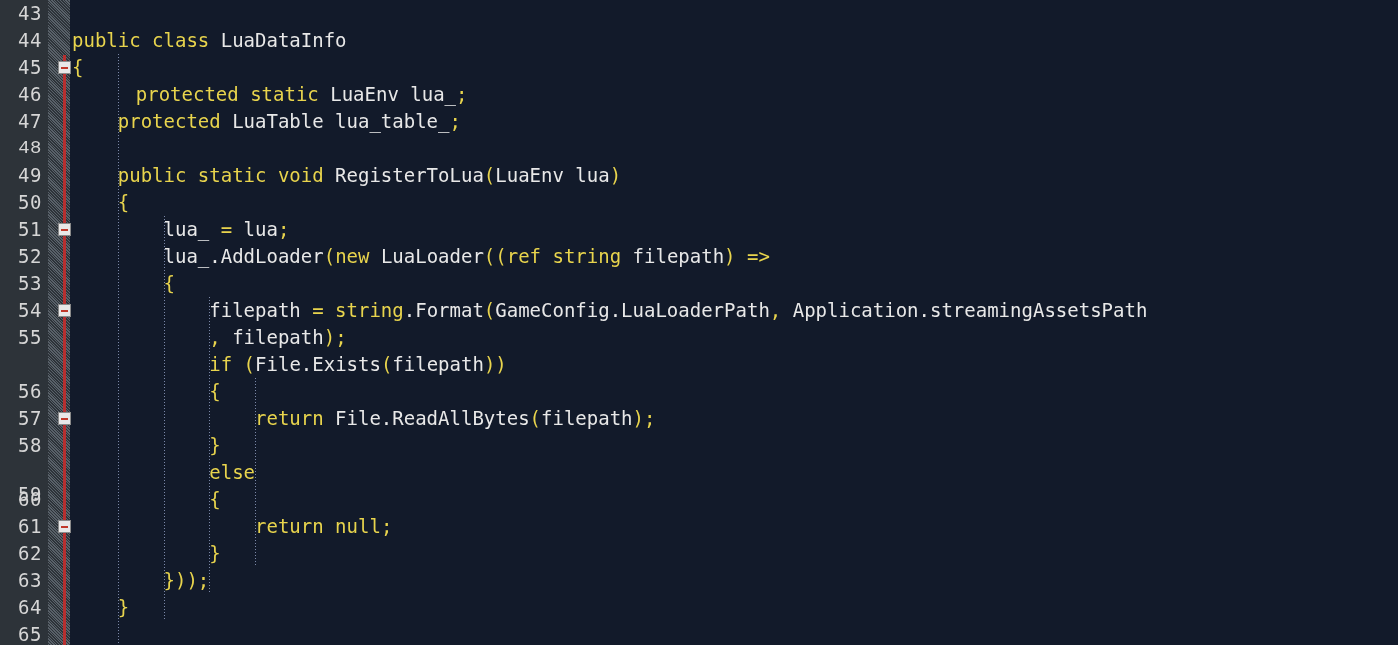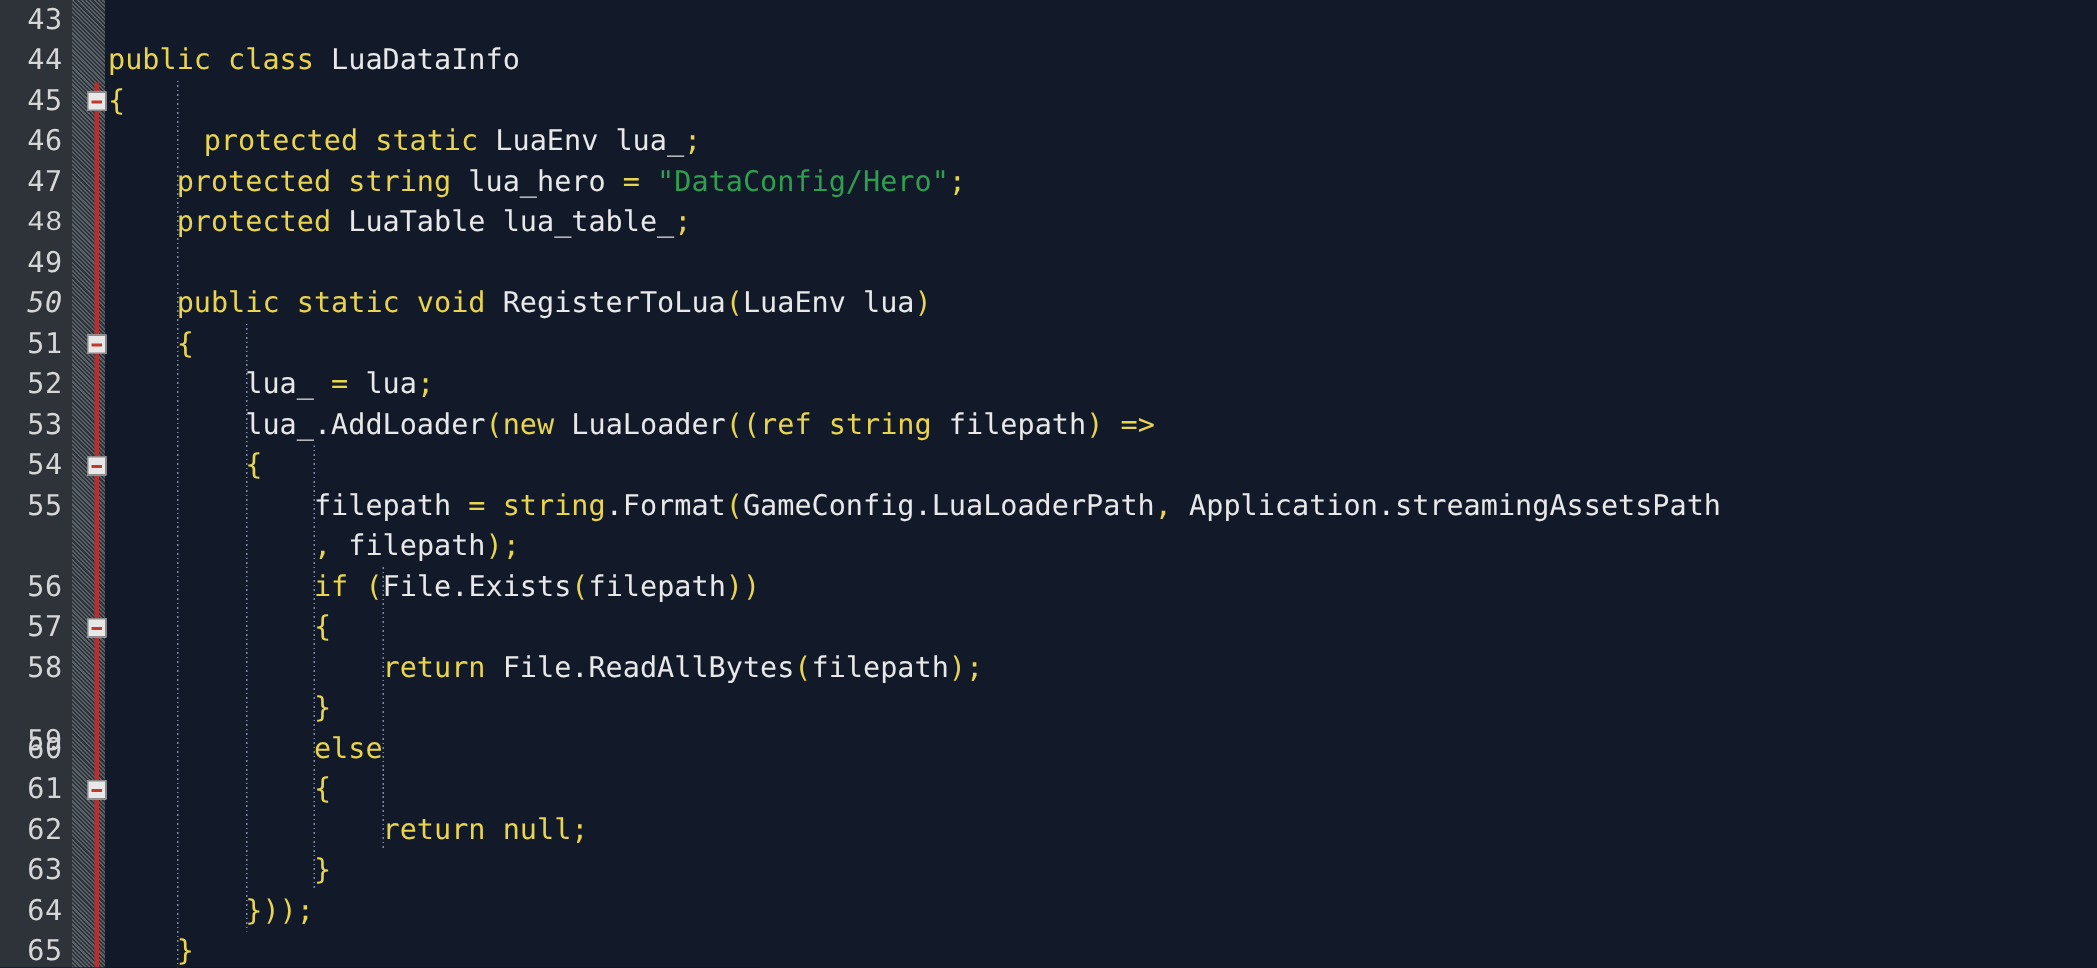--- a/index.html
+++ b/index.html
@@ -135,21 +135,21 @@
 
   <div class="gutter">
     <div class="gutter-numbers">
         <div class="lnum" style="top: 0px;">43</div>
         <div class="lnum" style="top: 27px;">44</div>
         <div class="lnum" style="top: 54px;">45</div>
         <div class="lnum" style="top: 81px;">46</div>
         <div class="lnum" style="top: 108px;">47</div>
         <div class="lnum" style="top: 135px; font-family: Liberation Mono, monospace;">48</div>
         <div class="lnum" style="top: 162px;">49</div>
-        <div class="lnum" style="top: 189px; font-style: italic;">50</div>
+        <div class="lnum" style="top: 189px;">50</div>
         <div class="lnum" style="top: 216px;">51</div>
         <div class="lnum" style="top: 243px;">52</div>
         <div class="lnum" style="top: 270px;">53</div>
         <div class="lnum" style="top: 297px;">54</div>
         <div class="lnum" style="top: 324px;">55</div>
         <div class="lnum" style="top: 378px; margin-left: 22px;">56</div>
         <div class="lnum" style="top: 405px;">57</div>
         <div class="lnum" style="top: 432px;">58</div>
         <div class="lnum" style="top: 481px;">59</div>
         <div class="lnum" style="top: 486px;">60</div>
@@ -167,21 +167,20 @@
       <div class="fold" style="top: 412px;"></div>
       <div class="fold" style="top: 520px;"></div>
     </div>
 
   <div class="code-area">
     <div class="code-lines">
         <div class="cline" style="padding-left: 2px;">&nbsp;</div>
         <div class="cline" style="padding-left: 2px;"><span class="k">public class </span><span class="id">LuaDataInfo</span></div>
         <div class="cline" style="padding-left: 2px;"><span class="p">{</span></div>
         <div class="cline" style="padding-left: 20px;"><span class="id">    </span><span class="k">protected static </span><span class="id">LuaEnv lua_</span><span class="p">;</span></div>
-        <div class="cline" style="padding-left: 2px;"><span class="id">    </span><span class="k">protected string </span><span class="id">lua_hero </span><span class="op">= </span><span class="s">"DataConfig/Hero"</span><span class="p">;</span></div>
         <div class="cline" style="padding-left: 2px;"><span class="id">    </span><span class="k">protected </span><span class="id">LuaTable lua_table_</span><span class="p">;</span></div>
         <div class="cline" style="padding-left: 2px;">&nbsp;</div>
         <div class="cline" style="padding-left: 2px;"><span class="id">    </span><span class="k">public static void </span><span class="id">RegisterToLua</span><span class="p">(</span><span class="id">LuaEnv lua</span><span class="p">)</span></div>
         <div class="cline" style="padding-left: 2px;"><span class="id">    </span><span class="p">{</span></div>
         <div class="cline" style="padding-left: 2px;"><span class="id">        lua_ </span><span class="op">= </span><span class="id">lua</span><span class="p">;</span></div>
         <div class="cline" style="padding-left: 2px;"><span class="id">        lua_.AddLoader</span><span class="p">(</span><span class="k">new </span><span class="id">LuaLoader</span><span class="p">((</span><span class="k">ref string </span><span class="id">filepath</span><span class="p">) </span><span class="op">=&gt;</span></div>
         <div class="cline" style="padding-left: 2px;"><span class="id">        </span><span class="p">{</span></div>
         <div class="cline" style="padding-left: 2px;"><span class="id">            filepath </span><span class="op">= </span><span class="k">string</span><span class="id">.Format</span><span class="p">(</span><span class="id">GameConfig.LuaLoaderPath</span><span class="p">, </span><span class="id">Application.streamingAssetsPath</span></div>
         <div class="cline" style="padding-left: 2px;"><span class="id">            </span><span class="p">, </span><span class="id">filepath</span><span class="p">);</span></div>
         <div class="cline" style="padding-left: 2px;"><span class="id">            </span><span class="k">if </span><span class="p">(</span><span class="id">File.Exists</span><span class="p">(</span><span class="id">filepath</span><span class="p">))</span></div>

